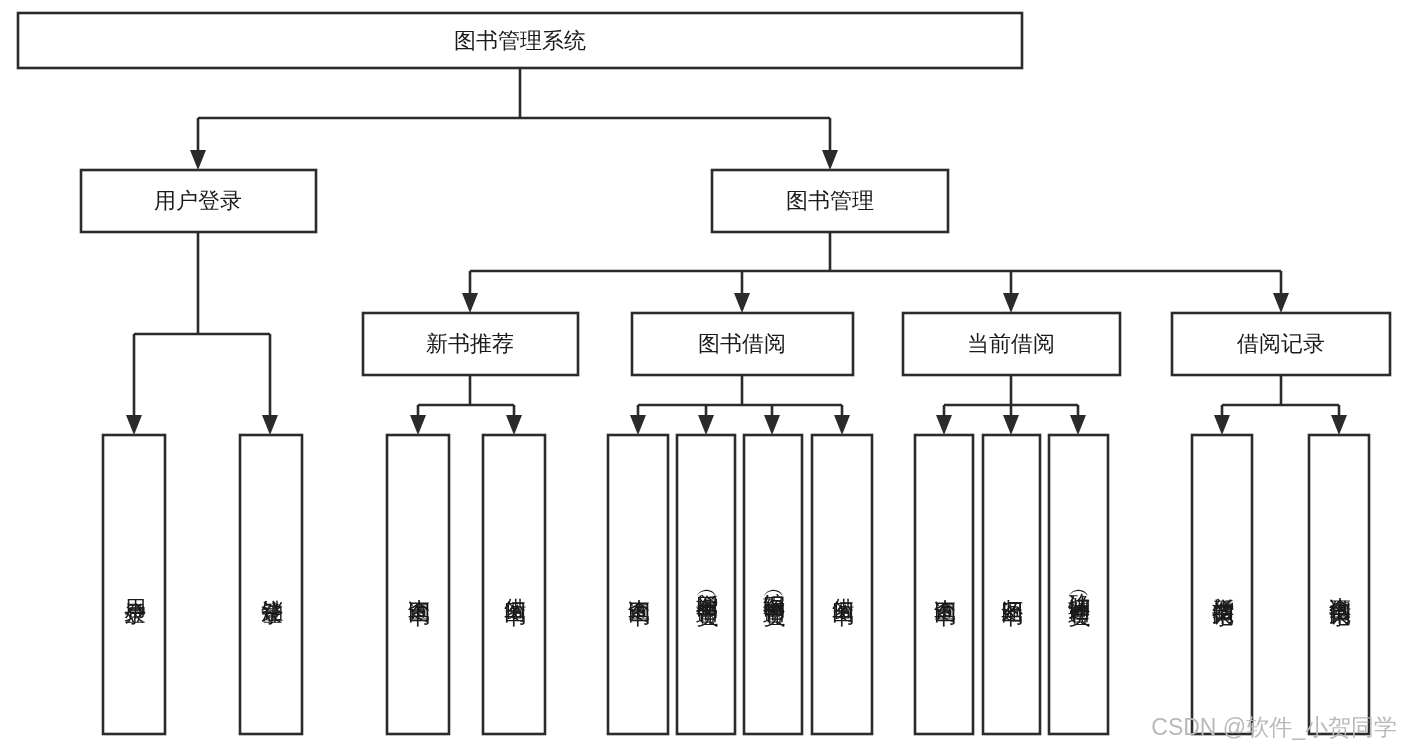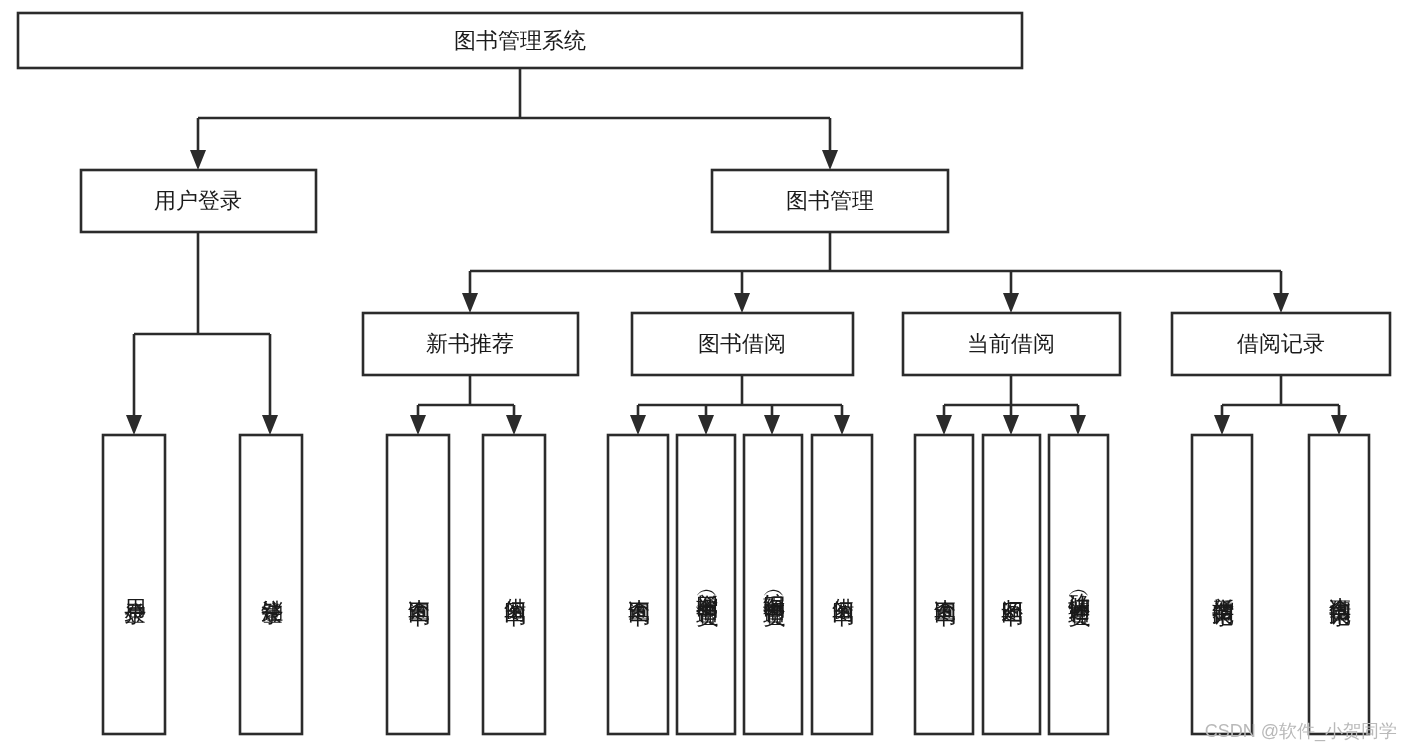--- a/index.html
+++ b/index.html
@@ -51,21 +51,21 @@
   .node-label.vertical {
     writing-mode: vertical-rl;
     text-orientation: upright;
     letter-spacing: 2px;
   }
   .watermark {
     position: absolute;
     right: 8px;
     bottom: 4px;
     font-family: "Liberation Sans", "DejaVu Sans", sans-serif;
-    font-size: 18px;
+    font-size: 23px;
     color: #b9b9b9;
     white-space: nowrap;
     user-select: none;
   }
 </style>
 </head>
 <body>
 
 <div id="diagram-root">
 

